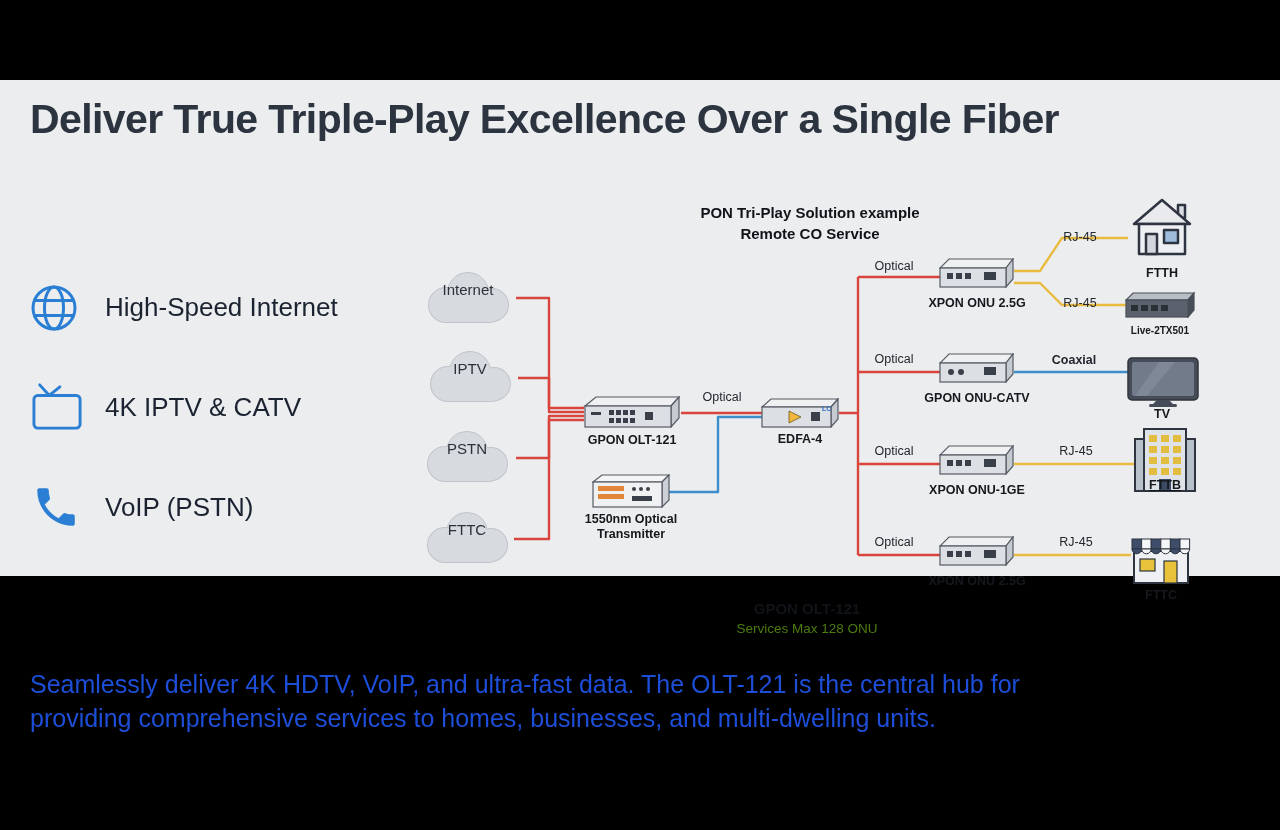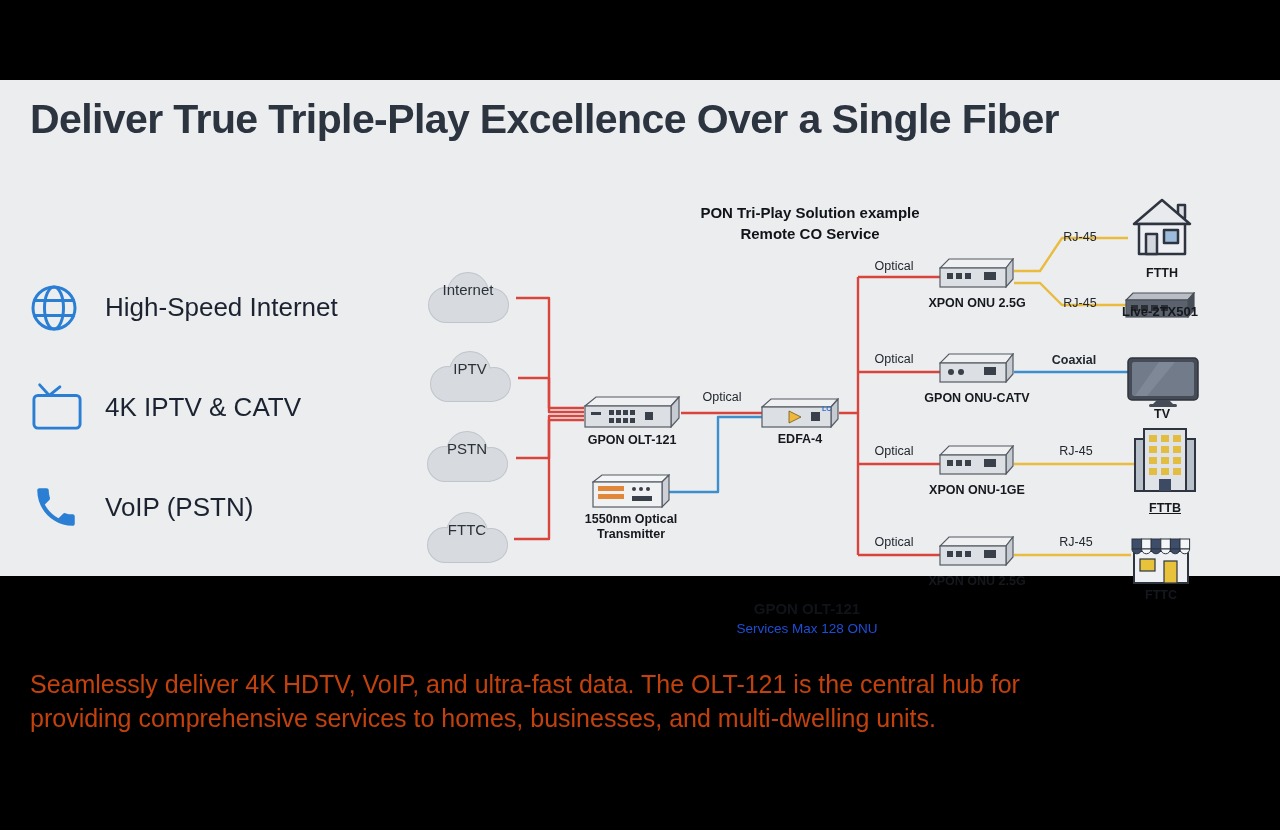--- a/index.html
+++ b/index.html
@@ -8,22 +8,22 @@
   #slide{position:absolute;left:0;top:80px;width:1280px;height:496px;background:#ebedef;}
   .abs{position:absolute;}
   .page-title{font-size:41px;font-weight:700;color:#2c3440;letter-spacing:-0.6px;white-space:nowrap;}
   .feature-label{font-size:26px;color:#1b2230;white-space:nowrap;}
   .heading{font-weight:700;font-size:15px;color:#101318;text-align:center;line-height:1.4;}
   .dev-label{font-weight:700;font-size:12.5px;color:#15181d;text-align:center;line-height:1.2;white-space:nowrap;}
   .conn-label{font-size:12.5px;color:#23272e;text-align:center;white-space:nowrap;}
   .cloud-wrap{width:104px;height:60px;}
   .cloud-text{position:absolute;left:0;top:14px;width:100%;text-align:center;font-size:15px;color:#2b3138;}
   .footer1{font-weight:700;font-size:15px;color:#101318;text-align:center;}
-  .footer2{font-size:13.5px;color:#1d4ed8;text-align:center;}
-  .desc{font-size:25px;color:#c2410c;white-space:nowrap;}
+  .footer2{font-size:13.5px;color:#4d7c0f;text-align:center;}
+  .desc{font-size:25px;color:#1d4ed8;white-space:nowrap;}
   .lc-tag{font-size:7px;color:#2a6fd0;font-weight:700;}
   svg{display:block;}
 </style>
 </head>
 <body>
 
 <div id="stage">
   <div class="abs" style="left:0;top:0;width:1280px;height:80px;background:#000;"></div>
   <div class="abs" style="left:0;top:763px;width:1280px;height:67px;background:#000;"></div>
 
@@ -330,21 +330,21 @@
         <polygon points="63,8 69,1 69,18 63,25" fill="#474d57" stroke="#4a4f57" stroke-width="1.2"></polygon>
         <rect x="1" y="8" width="62" height="17" fill="#5b626d" stroke="#4a4f57" stroke-width="1.2"></rect>
         <g fill="#2b2f36">
             <rect x="6" y="13" width="7" height="6"></rect>
             <rect x="16" y="13" width="7" height="6"></rect>
             <rect x="26" y="13" width="7" height="6"></rect>
             <rect x="36" y="13" width="7" height="6"></rect>
           </g>
       </svg>
     </div>
-    <div class="abs dev-label" style="left:1117px;top:224px;width:86px;font-size:13px;">Live-2TX501</div>
+    <div class="abs dev-label" style="left:1117px;top:245px;width:86px;font-size:10px;">Live-2TX501</div>
 
     <div class="abs" style="left:1127px;top:277px;">
       <svg viewBox="0 0 72 50" width="72" height="50">
         <rect x="1" y="1" width="70" height="42" rx="4" fill="#454c57" stroke="#30353d" stroke-width="1.5"></rect>
         <rect x="5" y="5" width="62" height="34" rx="2" fill="#717b89"></rect>
         <polygon points="8,39 32,5 48,5 20,39" fill="#8a94a2" opacity="0.55"></polygon>
         <polygon points="30,43 42,43 46,47 26,47" fill="#454c57"></polygon>
         <rect x="22" y="47" width="28" height="3" rx="1.5" fill="#454c57"></rect>
       </svg>
     </div>
@@ -365,21 +365,21 @@
           <rect x="16" y="30" width="8" height="7"></rect>
             <rect x="28" y="30" width="8" height="7"></rect>
             <rect x="40" y="30" width="8" height="7"></rect>
           <rect x="16" y="41" width="8" height="7"></rect>
             <rect x="28" y="41" width="8" height="7"></rect>
             <rect x="40" y="41" width="8" height="7"></rect>
         </g>
         <rect x="26" y="52" width="12" height="12" fill="#3c4a63"></rect>
       </svg>
     </div>
-    <div class="abs dev-label" style="left:1133px;top:421px;width:64px;text-decoration:underline;">FTTB</div>
+    <div class="abs dev-label" style="left:1133px;top:398px;width:64px;text-decoration:underline;">FTTB</div>
 
     <div class="abs" style="left:1130px;top:455px;">
       <svg viewBox="0 0 62 50" width="62" height="50">
         <rect x="4" y="16" width="54" height="32" fill="#eef0f3" stroke="#2e3540" stroke-width="2"></rect>
         <g stroke="#2e3540" stroke-width="1">
           <rect x="2" y="4" width="9.6" height="10" fill="#3d4d6a"></rect>
             <rect x="11.6" y="4" width="9.6" height="10" fill="#f5f6f8"></rect>
             <rect x="21.2" y="4" width="9.6" height="10" fill="#3d4d6a"></rect>
             <rect x="30.8" y="4" width="9.6" height="10" fill="#f5f6f8"></rect>
             <rect x="40.4" y="4" width="9.6" height="10" fill="#3d4d6a"></rect>

